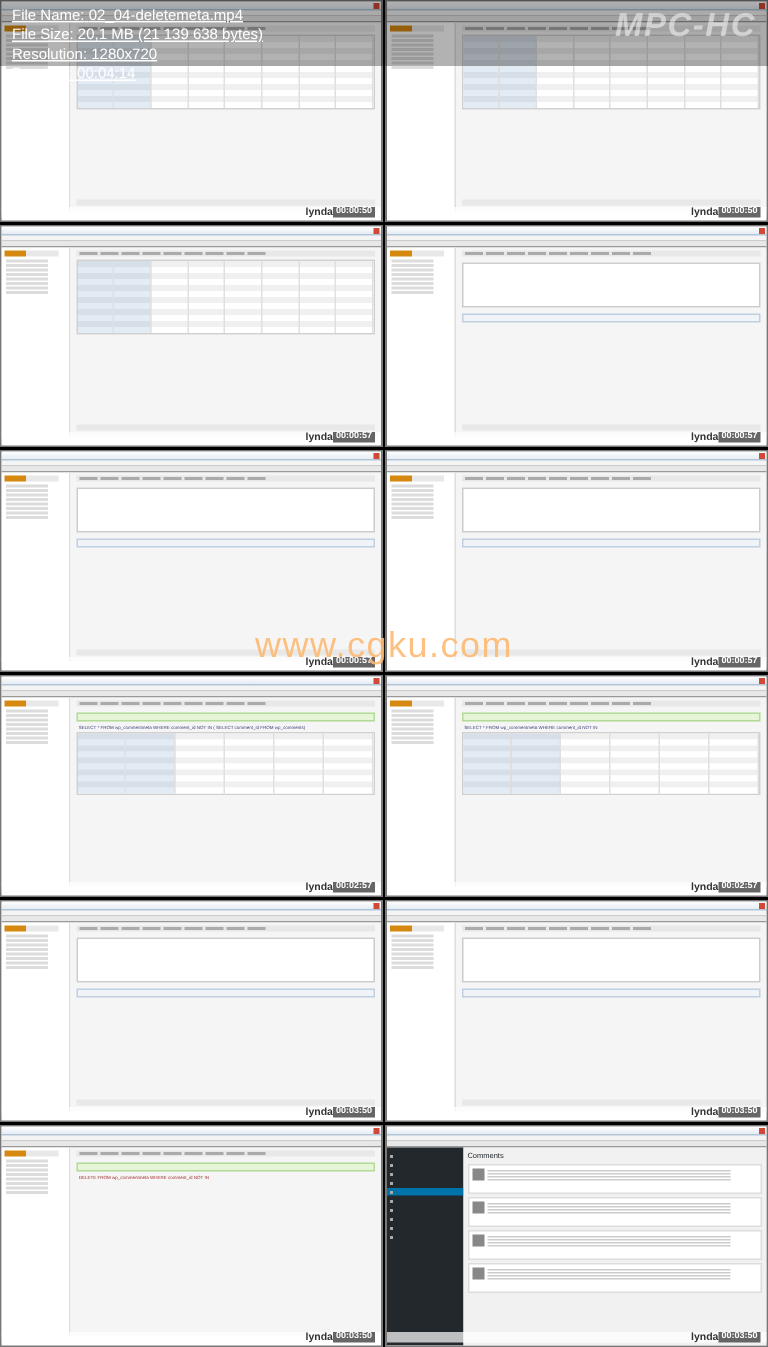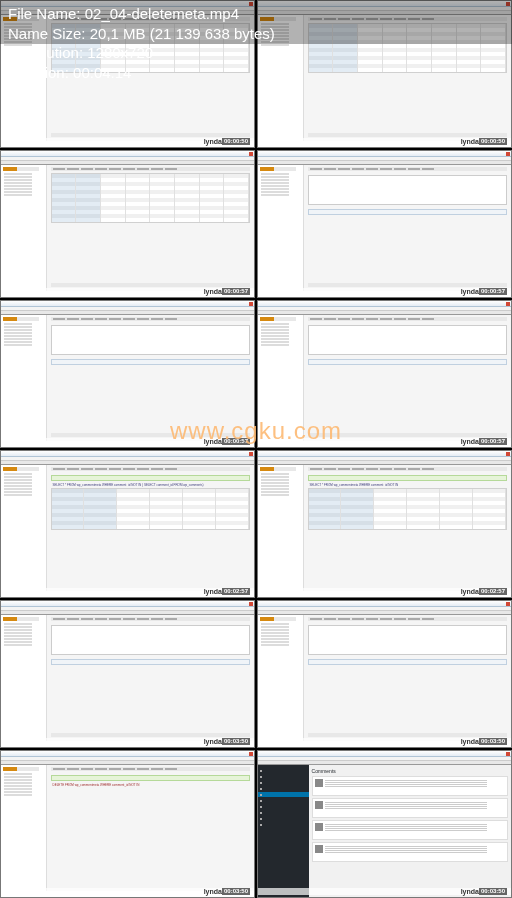--- a/index.html
+++ b/index.html
@@ -17,22 +17,23 @@
   right: 0;
   height: 44px;
   background: rgba(0,0,0,0.3);
   z-index: 100;
   display: flex;
   justify-content: space-between;
   padding: 4px 8px;
 }
 .file-info {
   color: #fff;
-  font-size: 15px;
+  font-size: 10px;
   line-height: 1.3;
+  text-decoration: underline;
 }
 .app-name {
   color: rgba(255,255,255,0.5);
   font-size: 22px;
   font-weight: bold;
   font-style: italic;
   letter-spacing: 1px;
 }
 .grid {
   display: grid;
@@ -253,24 +254,25 @@
   opacity: 0.9;
   white-space: nowrap;
 }
 </style>
 </head>
 <body>
 
 <div class="header-overlay">
   <div class="file-info">
     <div><span>File Name:</span> <span>02_04-deletemeta.mp4</span></div>
-    <div><span>Name Size:</span> <span>20,1 MB (21 139 638 bytes)</span></div>
+    <div><span>File Size:</span> <span>20,1 MB (21 139 638 bytes)</span></div>
     <div><span>Resolution:</span> <span>1280x720</span></div>
     <div><span>Duration:</span> <span>00:04:14</span></div>
   </div>
+  <div class="app-name">MPC-HC</div>
 </div>
 
 <div class="center-watermark">www.cgku.com</div>
 
 <div class="grid">
     <div class="thumb">
       <div class="titlebar"></div>
       <div class="addrbar"></div>
       <div class="tabbar"></div>
       <div class="pma-layout">

